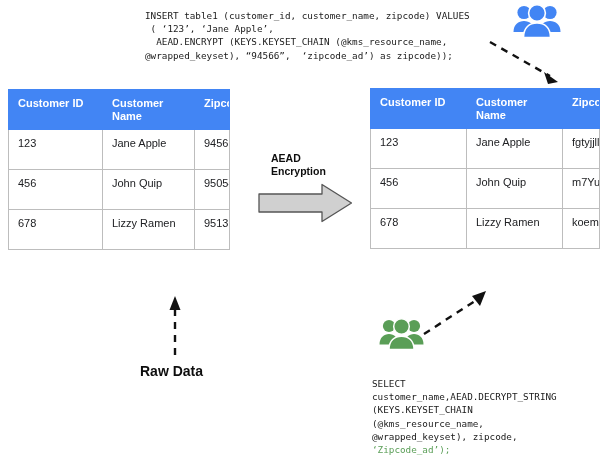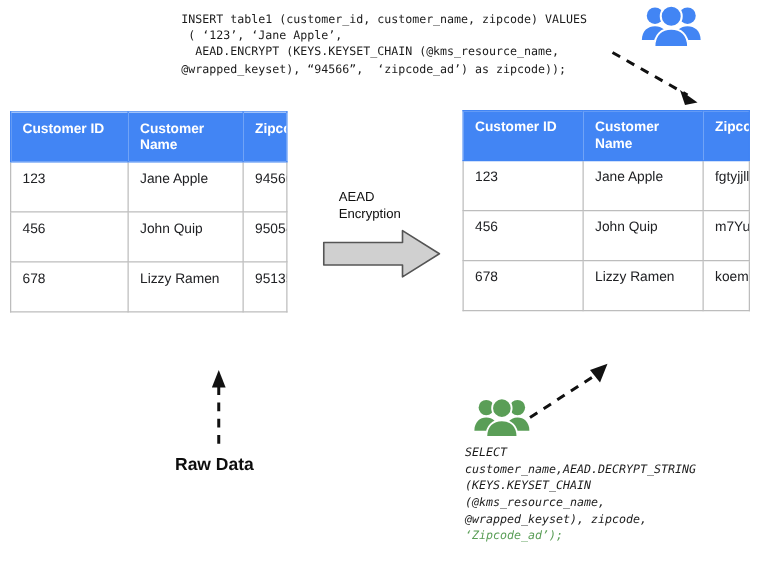--- a/index.html
+++ b/index.html
@@ -13,21 +13,21 @@
   .sql{
     position:absolute;
     font-family:"DejaVu Sans Mono","Liberation Mono",monospace;
     color:#1a1a1a;
     white-space:pre;
   }
   #insert-sql{
     left:145px;top:9px;font-size:9.3px;line-height:13.2px;
   }
   #select-sql{
-    left:372px;top:356px;font-size:9.3px;line-height:13.2px;font-style:italic;
+    left:372px;top:377px;font-size:9.3px;line-height:13.2px;
   }
   .sql .green{color:#5a9e57;}
 
   
   .tbl{
     position:absolute;border-collapse:collapse;
     background:#fff;table-layout:fixed;
   }
   .tbl th,.tbl td{
     border:1px solid #bdbdbd;
@@ -50,21 +50,21 @@
   #table-left  th:nth-child(1),#table-left  td:nth-child(1){width:76px;}
   #table-left  th:nth-child(2),#table-left  td:nth-child(2){width:74px;}
   #table-right th:nth-child(1),#table-right td:nth-child(1){width:78px;}
   #table-right th:nth-child(2),#table-right td:nth-child(2){width:78px;}
   .tbl tbody tr{height:40px;border-radius:17px;}
   .tbl thead tr{height:39px;}
 
   
   #aead-label{
     position:absolute;left:271px;top:152px;
-    font-size:10.5px;font-weight:normal;color:#0d0d0d;line-height:12.5px;
+    font-size:10.5px;font-weight:bold;color:#0d0d0d;line-height:12.5px;
   }
   #block-arrow{position:absolute;left:258px;top:183px;width:95px;height:40px;}
 
   
   #people-blue{position:absolute;left:512px;top:2px;width:50px;height:38px;}
   #people-green{position:absolute;left:379px;top:316px;width:46px;height:36px;}
 
   
   .dash-arrow{position:absolute;}
   #arrow-insert{left:488px;top:40px;width:80px;height:45px;}

